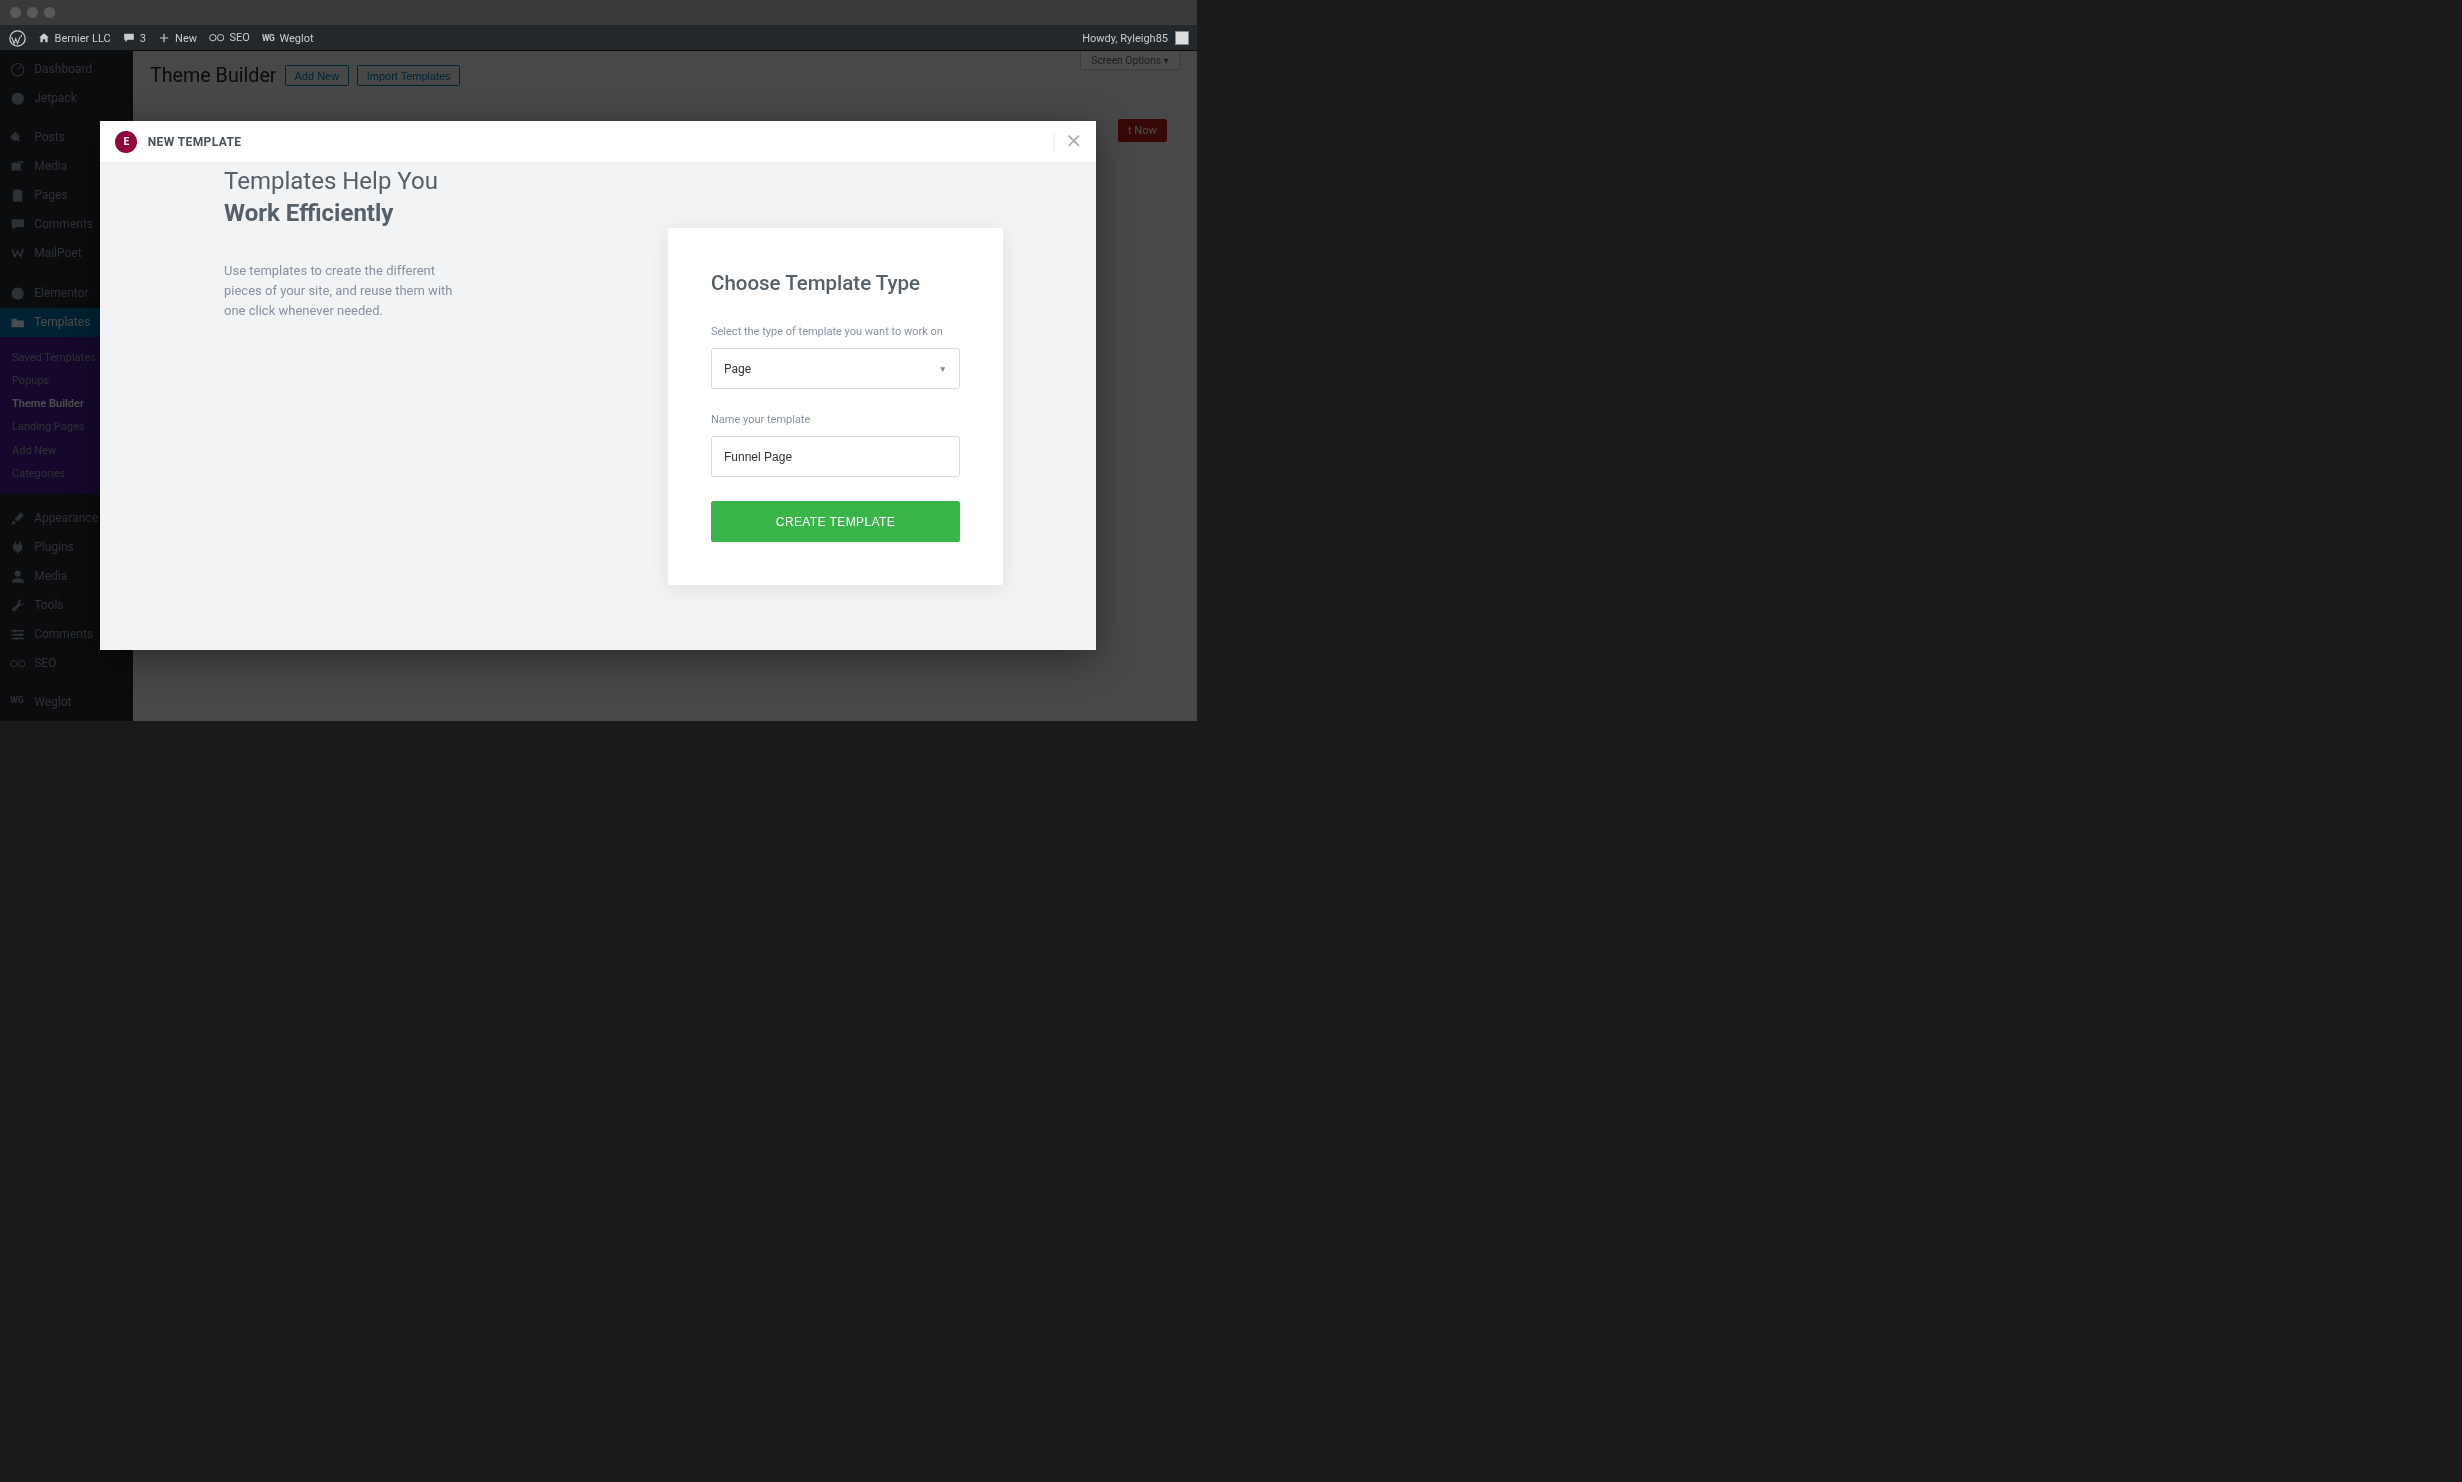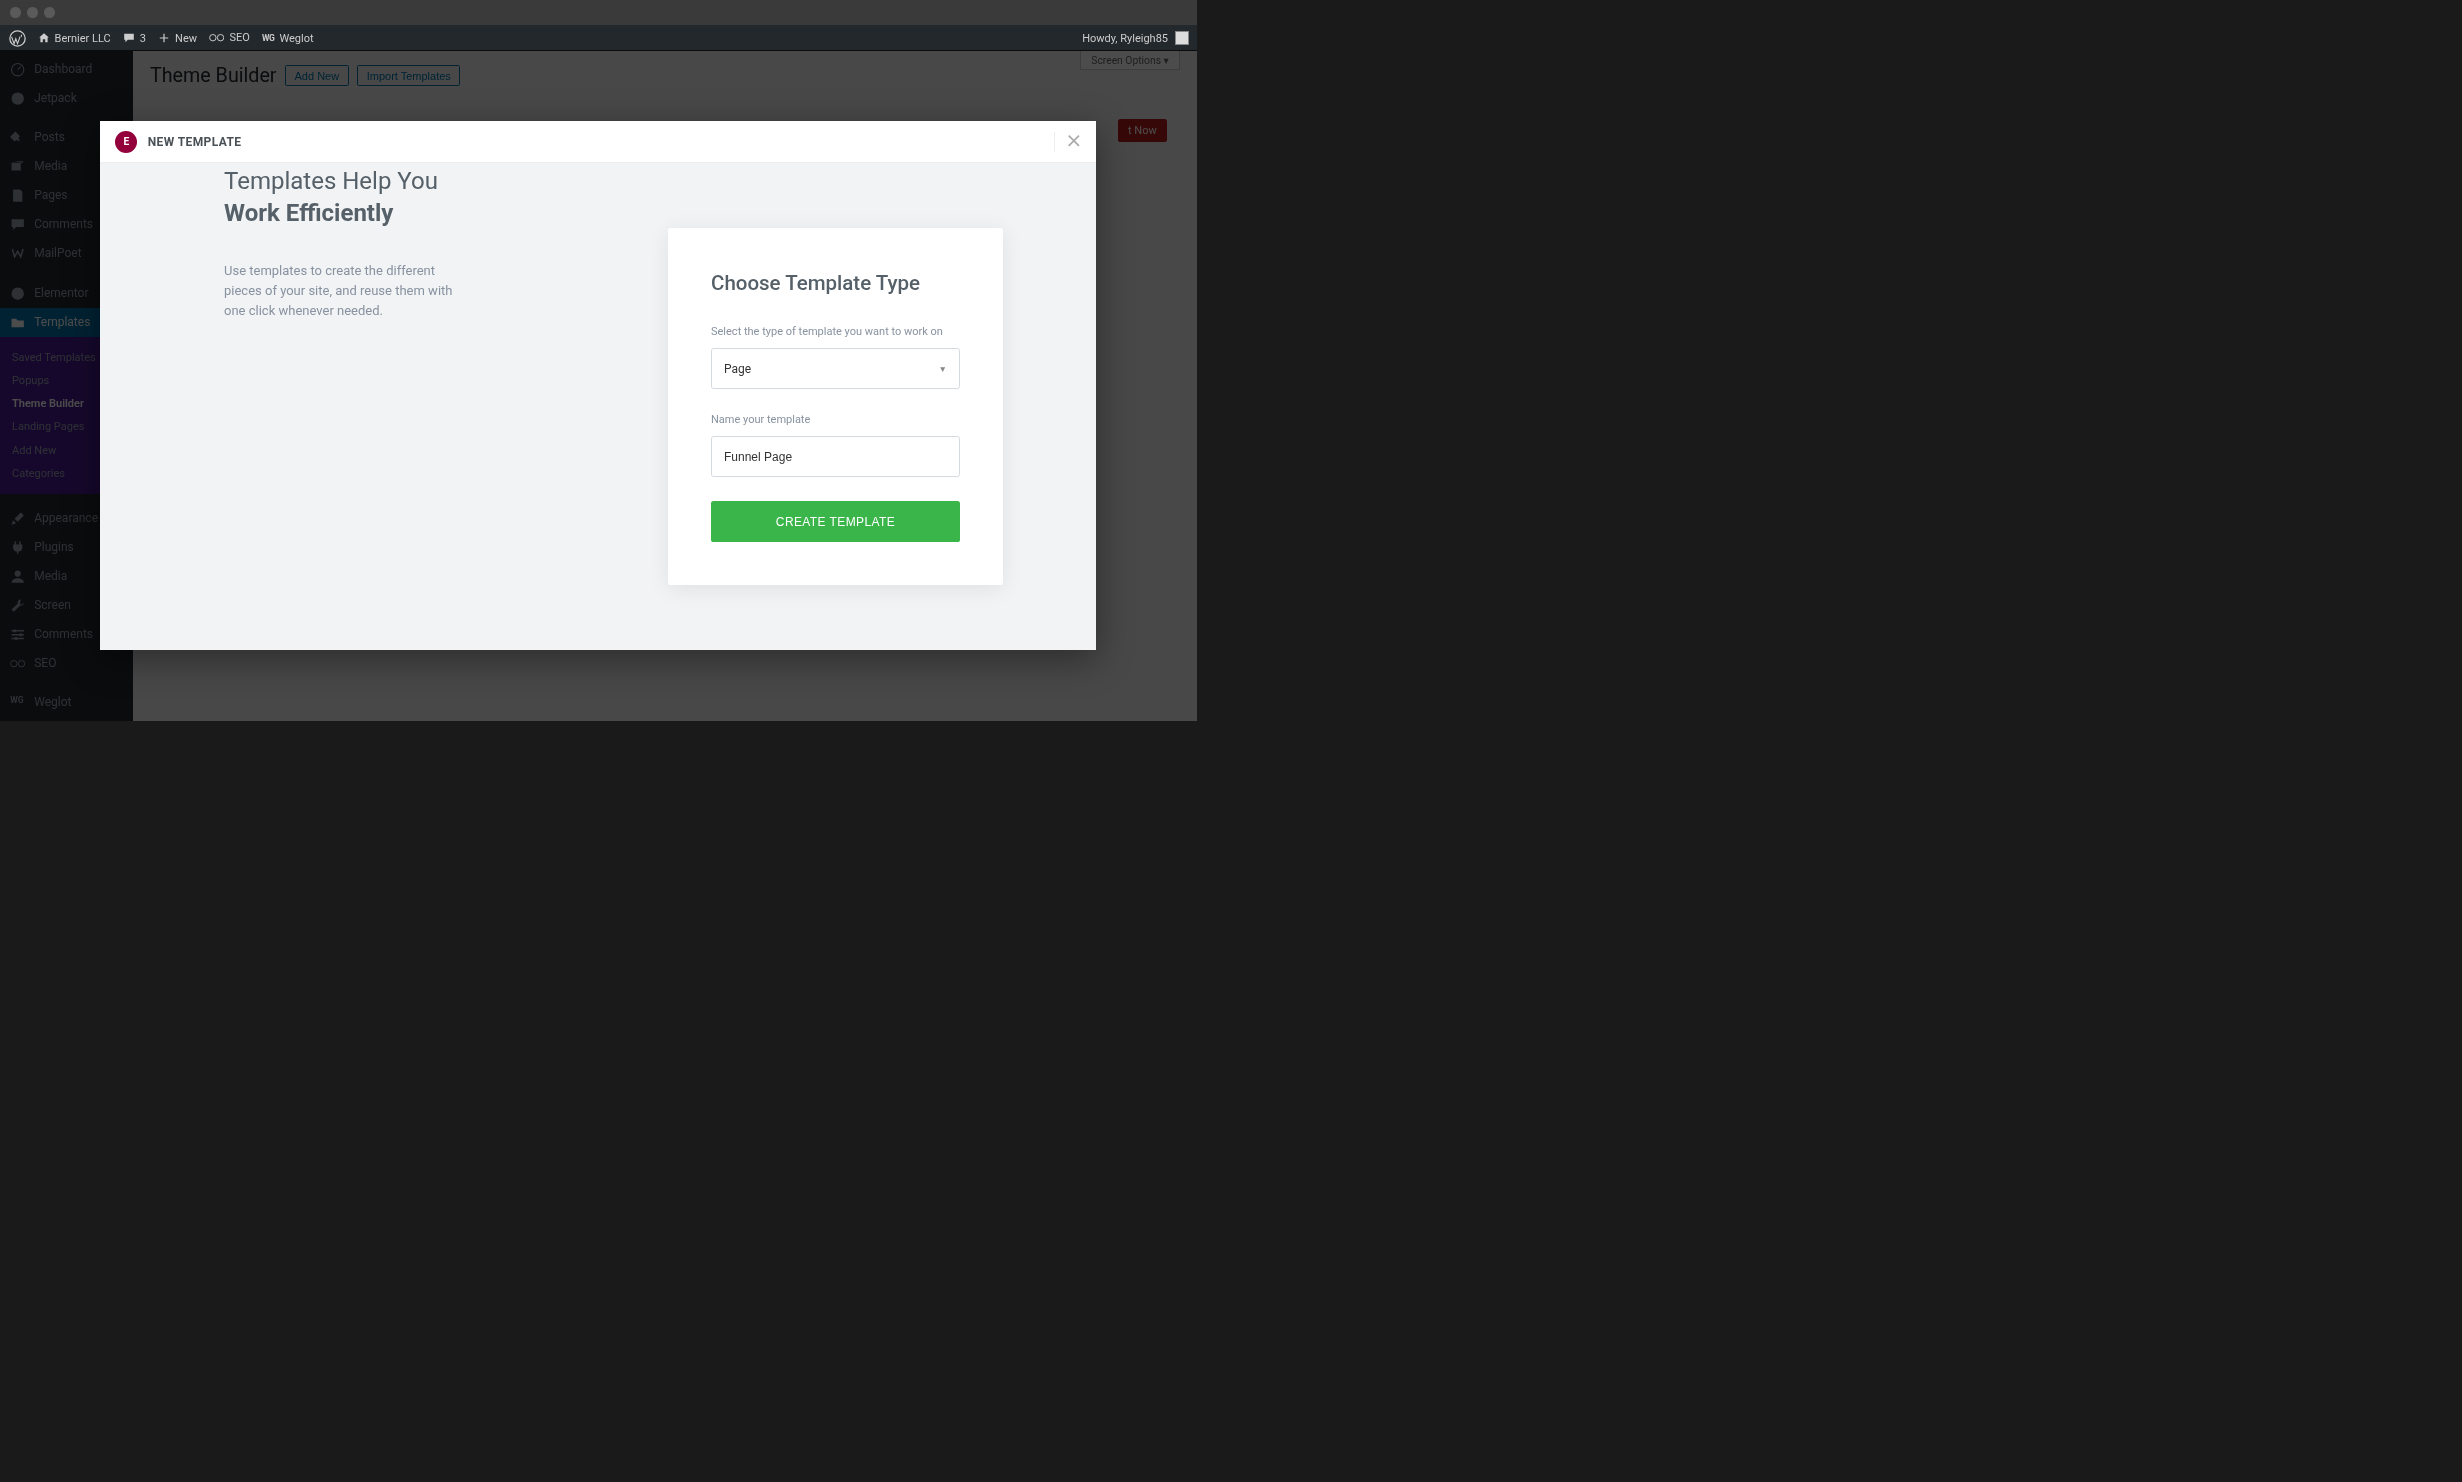--- a/index.html
+++ b/index.html
@@ -229,21 +229,21 @@
         <svg class="sidebar-icon" viewBox="0 0 20 20">
           <circle cx="10" cy="6" r="4"></circle>
           <path d="M2 18c0-4 4-6 8-6s8 2 8 6z"></path>
         </svg>
         <span>Media</span>
       </div>
     <div class="sidebar-item">
         <svg class="sidebar-icon" viewBox="0 0 20 20">
           <path d="M14 2a4 4 0 00-4 5l-8 8 3 3 8-8a4 4 0 005-4l-3 3-2-2z"></path>
         </svg>
-        <span>Screen</span>
+        <span>Tools</span>
       </div>
     <div class="sidebar-item">
         <svg class="sidebar-icon" viewBox="0 0 20 20">
           <path d="M2 5h16M2 10h16M2 15h16" stroke="currentColor" stroke-width="2"></path>
           <circle cx="6" cy="5" r="2"></circle>
           <circle cx="14" cy="10" r="2"></circle>
           <circle cx="8" cy="15" r="2"></circle>
         </svg>
         <span>Comments</span>
       </div>

